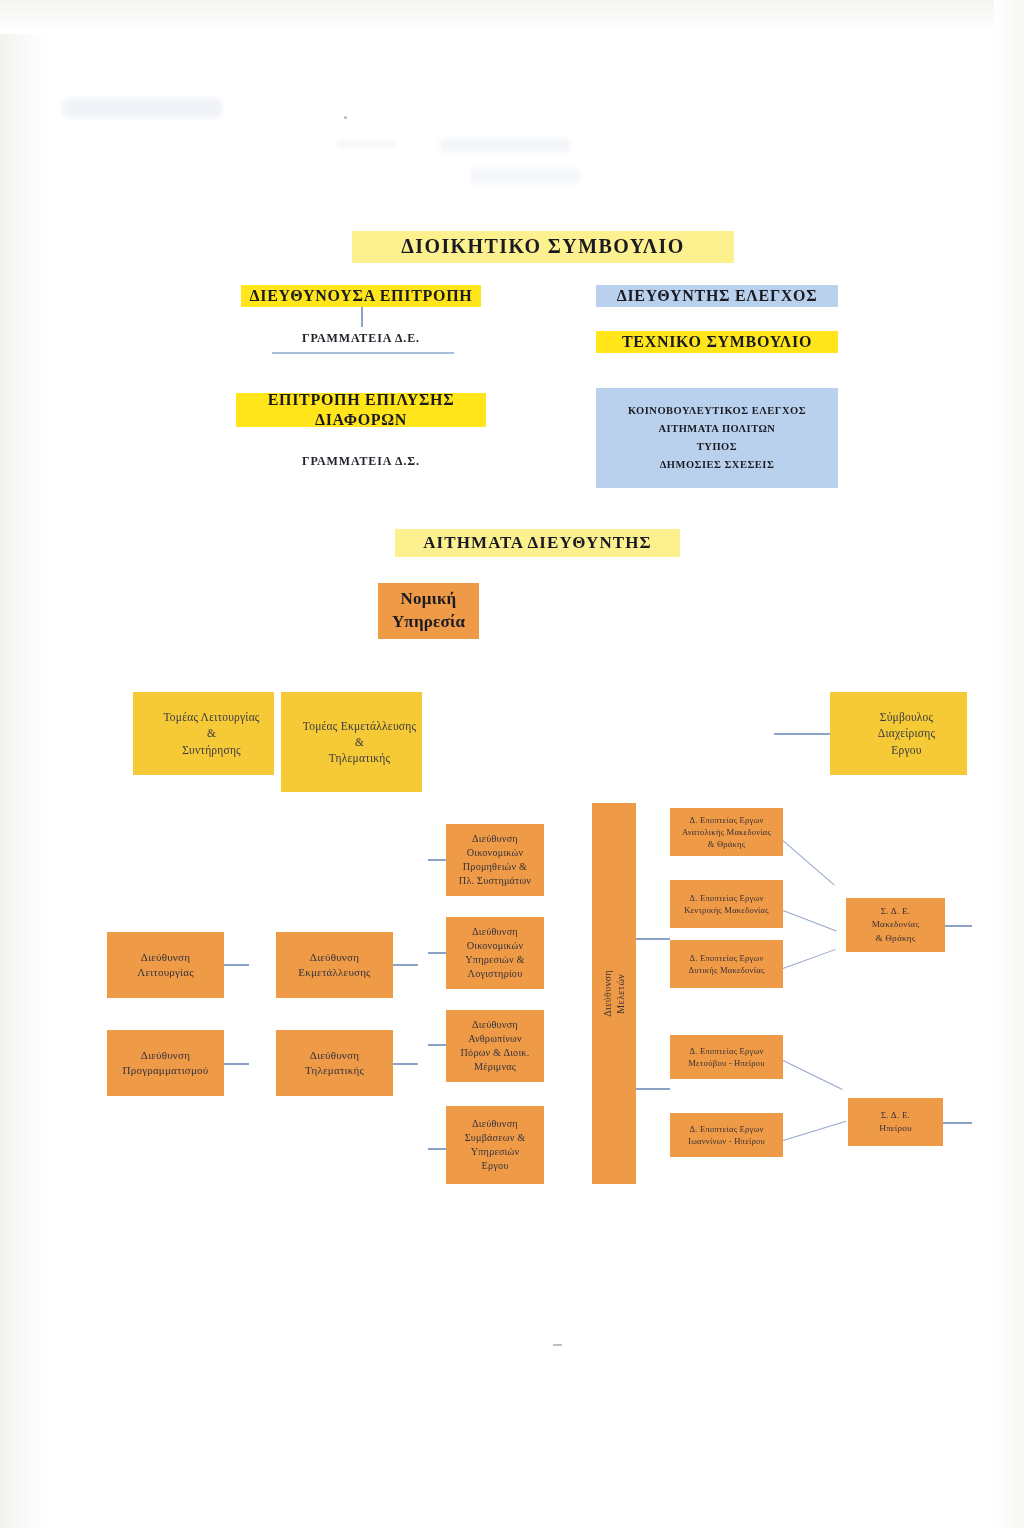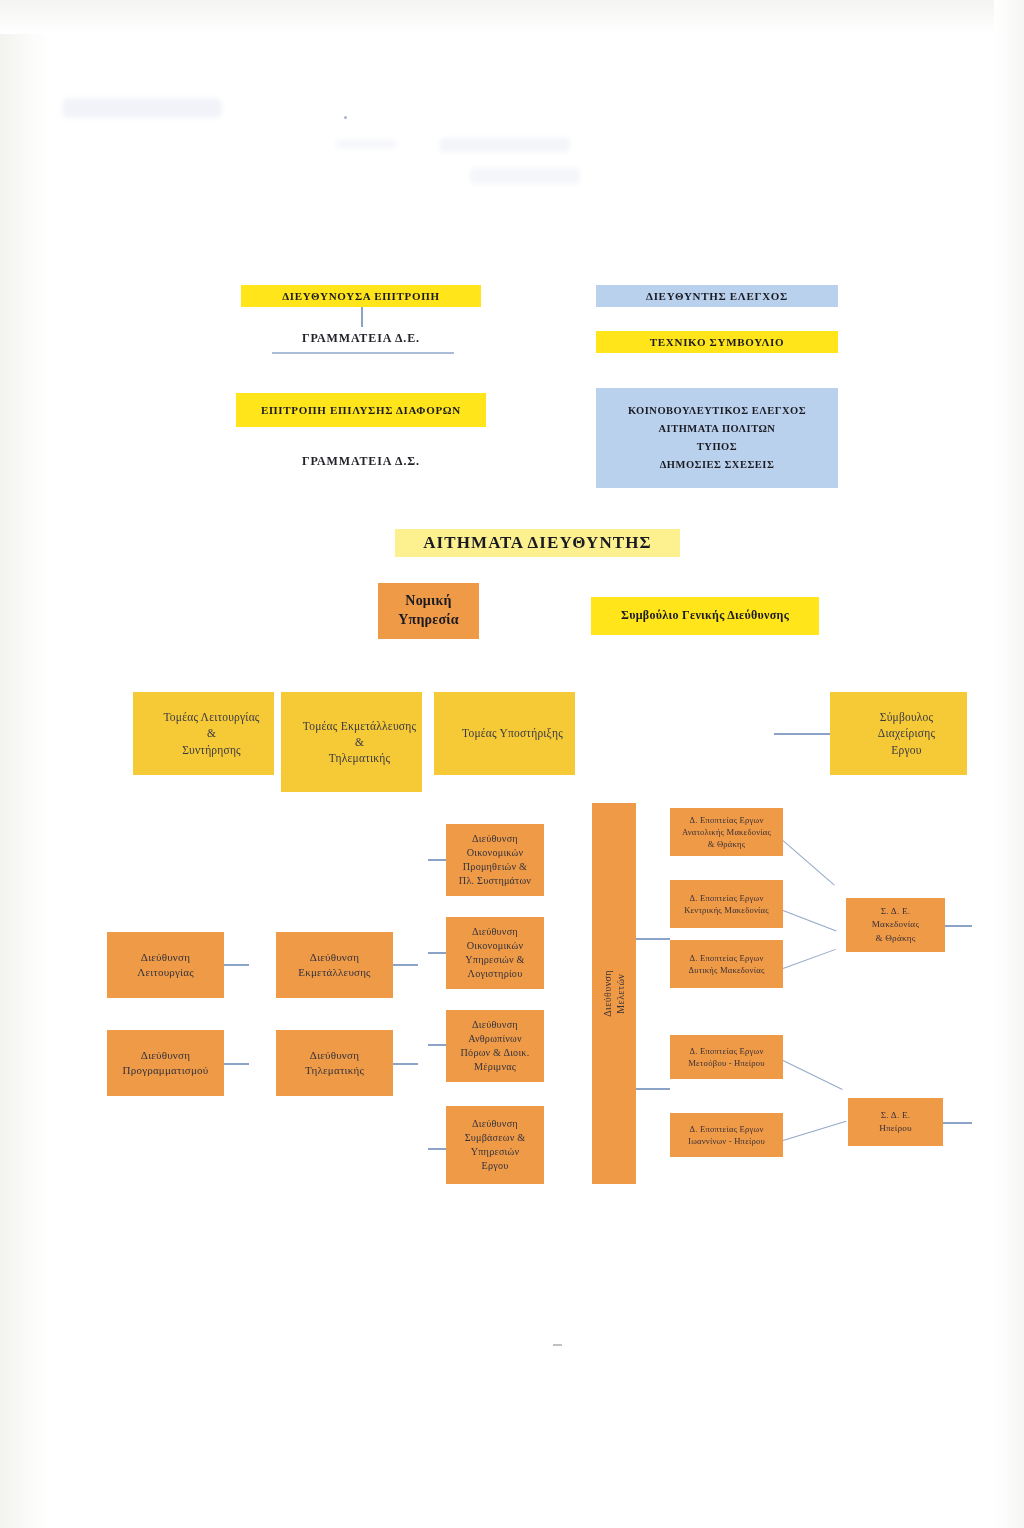--- a/index.html
+++ b/index.html
@@ -103,21 +103,21 @@
   .c-orange      { background: #ef9a47; }
   .c-plain       { background: transparent; }
 
   
   .t-title {
     font-size: 20px;
     font-weight: bold;
     letter-spacing: 1.4px;
   }
   .t-head {
-    font-size: 11px;
+    font-size: 16px;
     font-weight: bold;
     letter-spacing: 0.7px;
   }
   .t-bluelist {
     font-size: 10.5px;
     font-weight: bold;
     letter-spacing: 0.5px;
     line-height: 1.72;
   }
   .t-plainhead {
@@ -125,21 +125,21 @@
     font-weight: bold;
     letter-spacing: 0.9px;
     color: #23232c;
   }
   .t-gd {
     font-size: 17px;
     font-weight: bold;
     letter-spacing: 1.1px;
   }
   .t-legal {
-    font-size: 14px;
+    font-size: 17px;
     font-weight: bold;
     line-height: 1.35;
     text-align: center;
   }
   .t-council {
     font-size: 12px;
     font-weight: bold;
     letter-spacing: 0.3px;
   }
   .t-sector {
@@ -215,20 +215,23 @@
   <div class="scan-edge-left"></div>
   <div class="scan-edge-top"></div>
   <div class="scan-edge-right"></div>
   <div class="scan-smudge smudge-a"></div>
   <div class="scan-smudge smudge-b"></div>
   <div class="scan-smudge smudge-c"></div>
   <div class="scan-smudge smudge-d"></div>
   <div class="dot-artifact"></div>
   <div class="bottom-dash"></div>
 
+  <div class="node c-yellow-pale t-title" style="left:352px; top:231px; width:382px; height:32px;">
+    <span class="txt">ΔΙΟΙΚΗΤΙΚΟ ΣΥΜΒΟΥΛΙΟ</span>
+  </div>
 
   <div class="node c-yellow t-head" style="left:241px; top:285px; width:240px; height:22px;">
     <span class="txt">ΔΙΕΥΘΥΝΟΥΣΑ ΕΠΙΤΡΟΠΗ</span>
   </div>
 
   <div class="conn conn-v" style="left:361px; top:307px; height:20px;"></div>
 
   <div class="node c-plain t-plainhead" style="left:255px; top:329px; width:212px; height:20px;">
     <span class="txt">ΓΡΑΜΜΑΤΕΙΑ  Δ.Ε.</span>
   </div>
@@ -260,39 +263,33 @@
 
   <div class="node c-yellow-pale t-gd" style="left:395px; top:529px; width:285px; height:28px;">
     <span class="txt">ΑΙΤΗΜΑΤΑ ΔΙΕΥΘΥΝΤΗΣ</span>
   </div>
 
   <div class="node c-orange t-legal" style="left:378px; top:583px; width:101px; height:56px; white-space:pre-line;">
     <span class="txt">Νομική
 Υπηρεσία</span>
   </div>
 
-  <div class="node c-yellow t-council" style="left:591px; top:597px; width:228px; height:38px;">
-    <span class="txt">Συμβούλιο Γενικής Διεύθυνσης</span>
-  </div>
 
   <div class="node c-gold t-sector" style="left:133px; top:692px; width:141px; height:83px; white-space:pre-line;">
     <span class="txt">Τομέας Λειτουργίας
 &amp;
 Συντήρησης</span>
   </div>
 
   <div class="node c-gold t-sector" style="left:281px; top:692px; width:141px; height:100px; white-space:pre-line;">
     <span class="txt">Τομέας Εκμετάλλευσης
 &amp;
 Τηλεματικής</span>
   </div>
 
-  <div class="node c-gold t-sector" style="left:434px; top:692px; width:141px; height:83px; white-space:pre-line;">
-    <span class="txt">Τομέας Υποστήριξης</span>
-  </div>
 
 
   <div class="conn conn-h" style="left:774px; top:733px; width:56px;"></div>
 
   <div class="node c-gold t-sector" style="left:830px; top:692px; width:137px; height:83px; white-space:pre-line;">
     <span class="txt">Σύμβουλος
 Διαχείρισης
 Εργου</span>
   </div>
 

